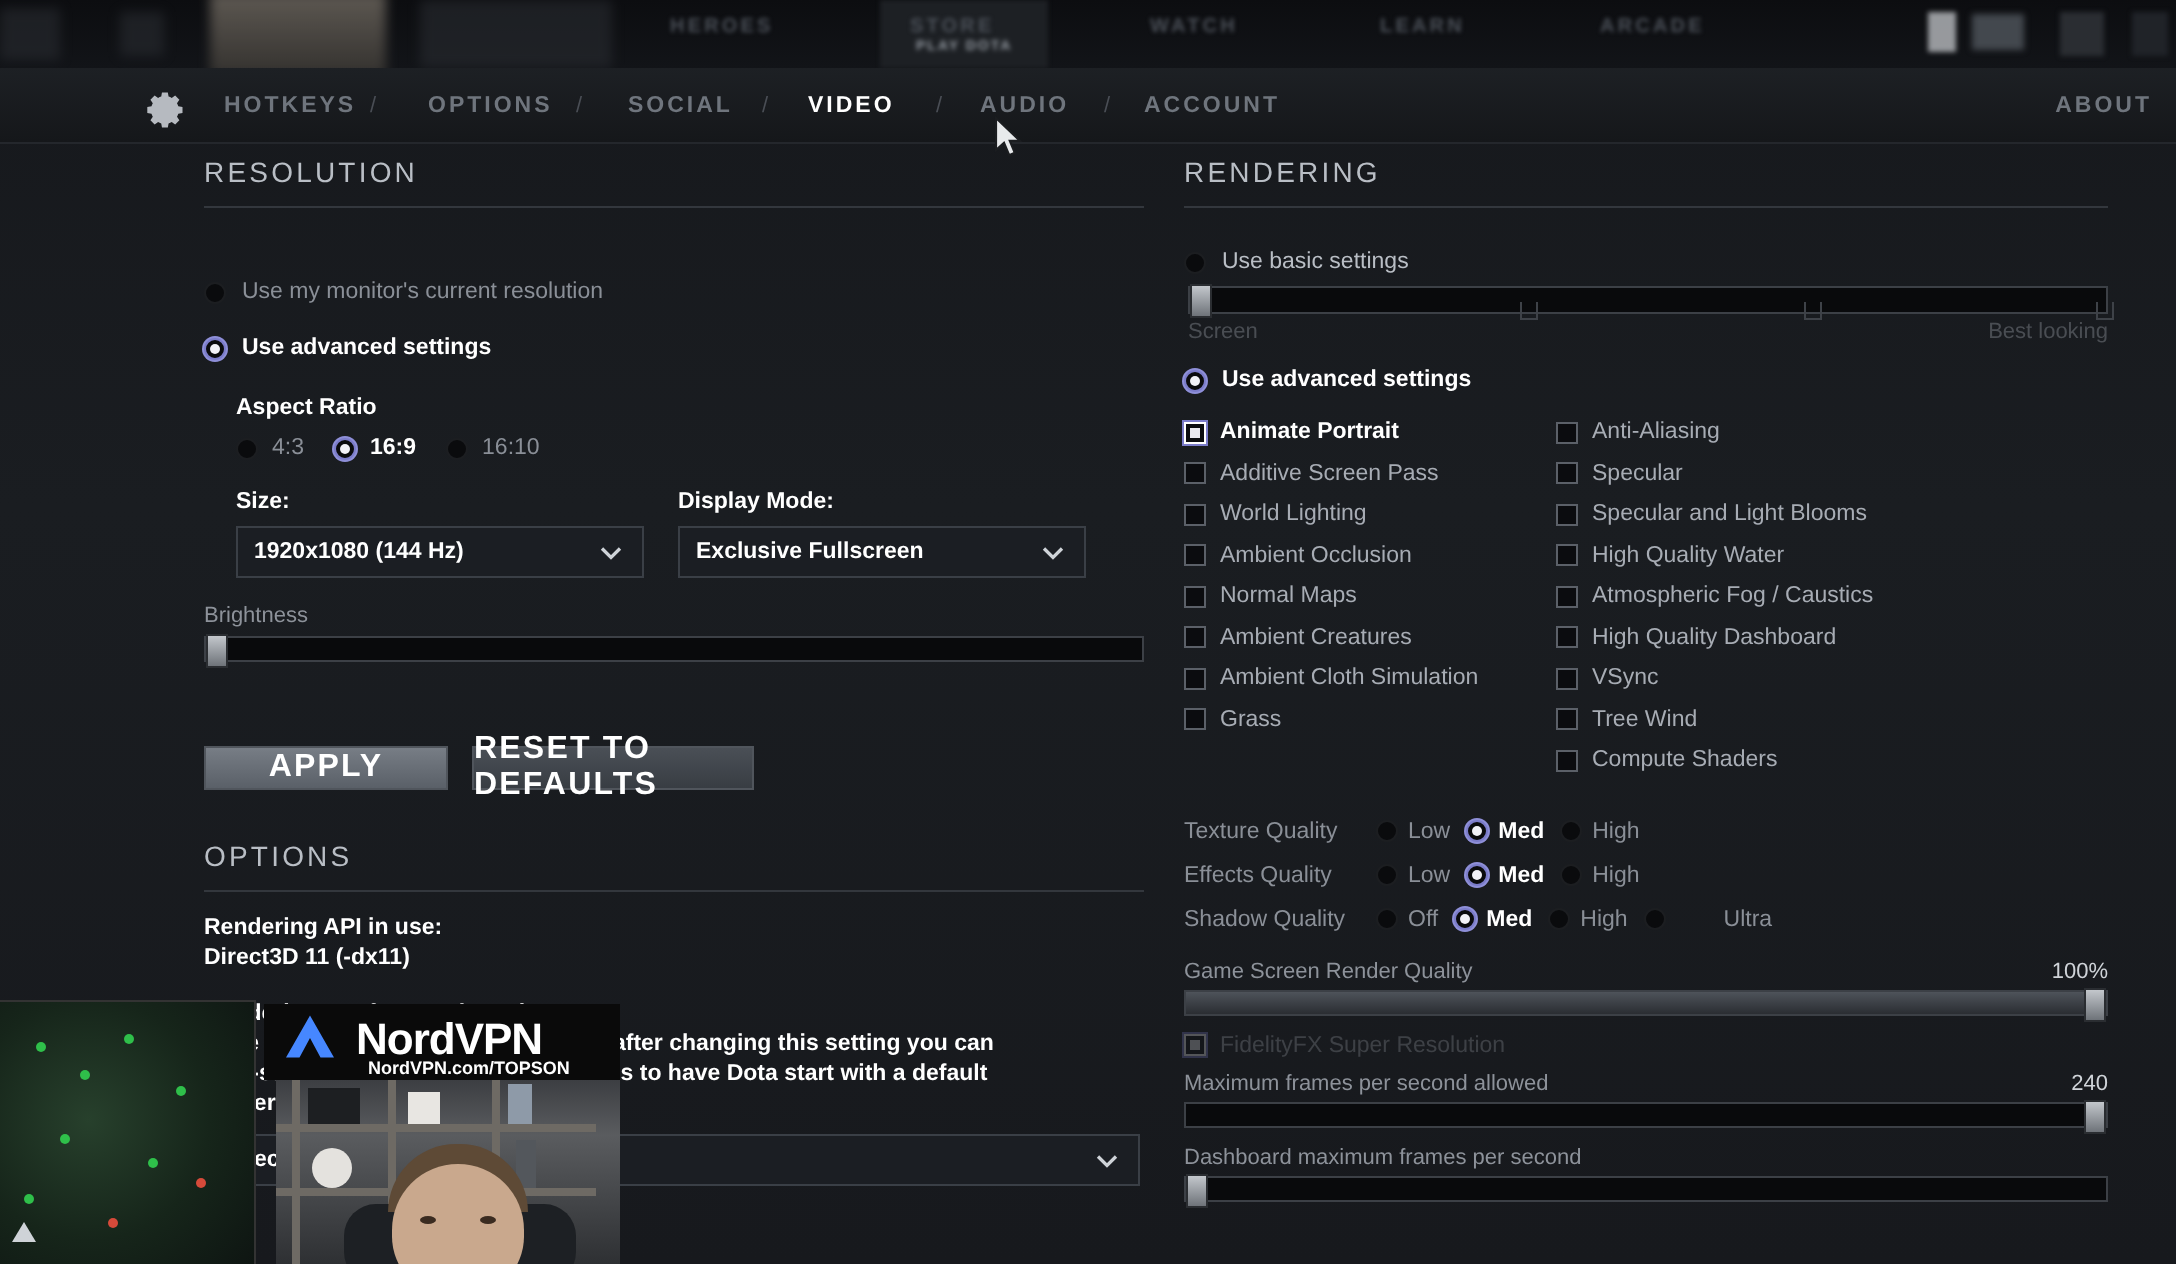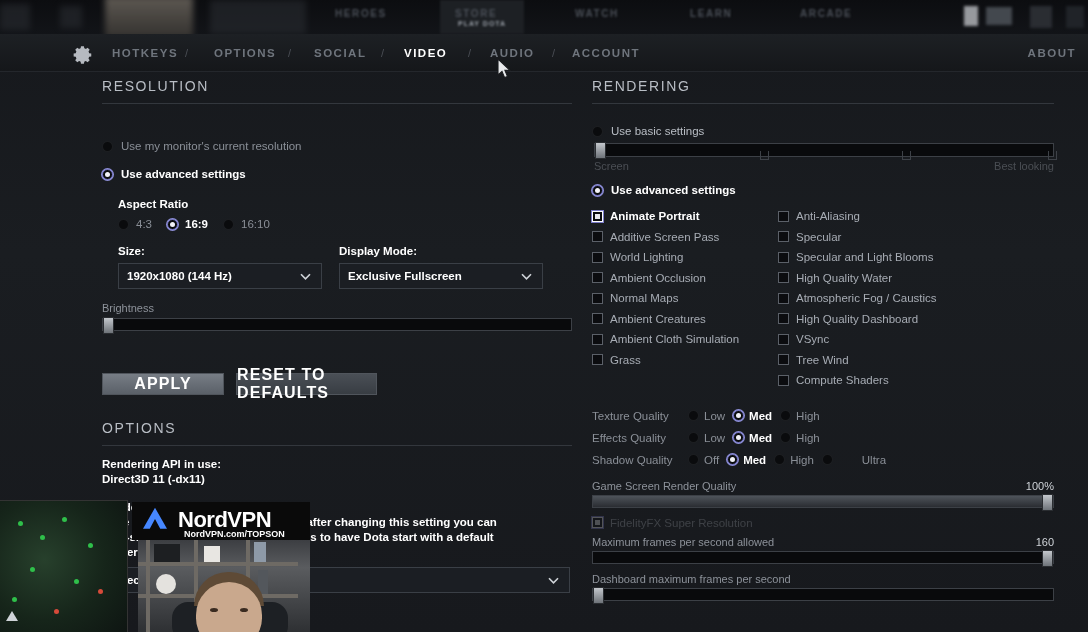--- a/index.html
+++ b/index.html
@@ -477,21 +477,21 @@
     </div>
 
     <div class="cbrow" style="margin-top:5px; opacity:.26;">
       <span class="cb focus"></span>
       <span class="t">FidelityFX Super Resolution</span>
     </div>
 
     <div style="margin-top:3px;">
       <div style="display:flex; justify-content:space-between;">
         <span class="slabel">Maximum frames per second allowed</span>
-        <span class="slabel" style="color:#cfd3d8;">160</span>
+        <span class="slabel" style="color:#cfd3d8;">240</span>
       </div>
       <div class="slidertrack" style="margin-top:3px;">
         <div class="sliderknob" style="right:0px;"></div>
       </div>
     </div>
 
     <div style="margin-top:9px;">
       <div class="slabel">Dashboard maximum frames per second</div>
       <div class="slidertrack" style="margin-top:3px;">
         <div class="sliderknob" style="left:0px;"></div>

